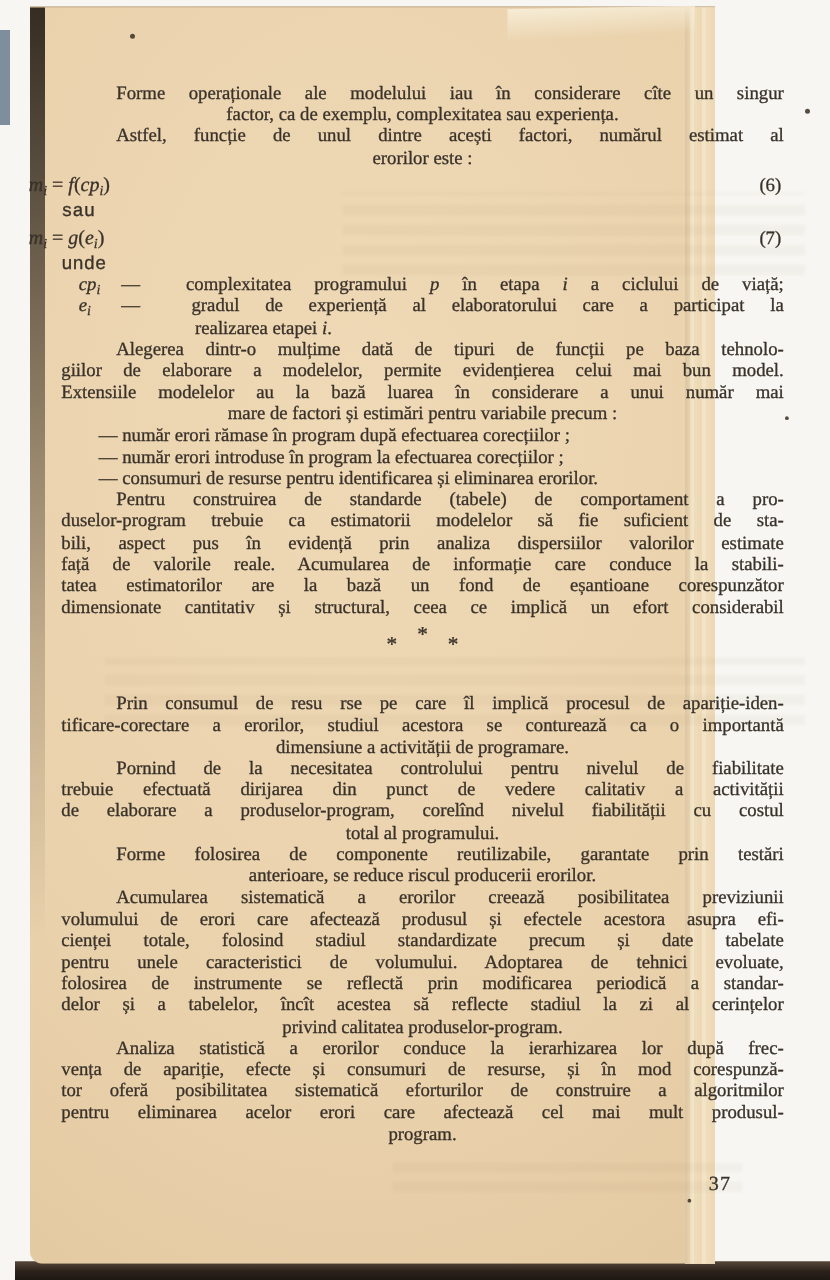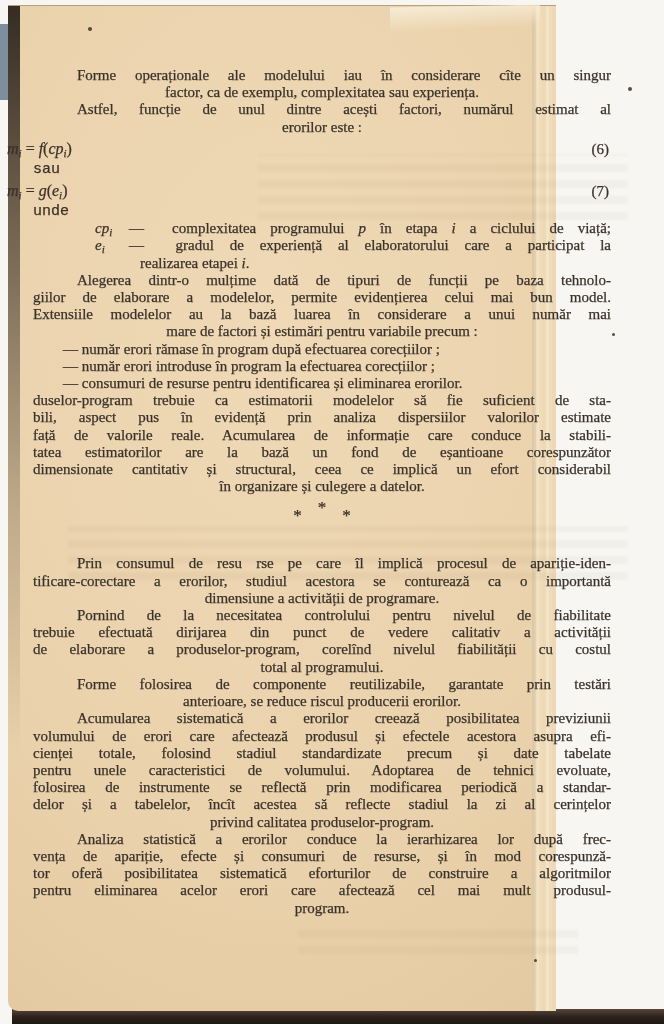--- a/index.html
+++ b/index.html
@@ -12,21 +12,21 @@
   .photo-bottom{
     position:absolute;left:12px;right:0;top:1009px;height:15px;
     background:linear-gradient(180deg,#57473a 0%,#2a211a 55%,#1f1812 100%);
   }
   .photo-left-blue{
     position:absolute;left:0;top:24px;width:8px;height:76px;
     background:linear-gradient(180deg,#93a1ae,#76markerE 0%);
     background:#7f8e9d;filter:blur(.4px);
   }
   .page{
-    position:absolute;left:8px;top:5px;width:548px;height:1005px;
+    position:absolute;left:24px;top:5px;width:548px;height:1005px;
     background:radial-gradient(130% 105% at 48% 32%, #efd9b6 0%, #e9d1ab 52%, #e0c49c 92%, #dcbf96 100%);
     border-top:1px solid rgba(110,88,60,.38);
     border-bottom-left-radius:10px;
   }
   .binding{
     position:absolute;left:0;top:0;width:12px;height:74%;
     background:linear-gradient(180deg, rgba(28,22,16,.88) 0%, rgba(44,35,25,.55) 38%, rgba(64,50,36,.25) 68%, rgba(64,50,36,0) 100%);
     filter:blur(.6px);
   }
   .stack{
@@ -58,21 +58,21 @@
     color:#3a322a;
     -webkit-text-stroke:.25px;
   }
   .line{min-height:17.2px;}
   .p1{text-indent:44px;text-align:justify;text-align-last:justify;}
   .pm{text-align:justify;text-align-last:justify;}
   .pe{text-align:center;}
   .word{text-align:left;font-family:Liberation Mono, monospace;}
   .bullet{padding-left:30px;}
   .def{padding-left:14px;text-align:justify;text-align-last:justify;}
-  .term{display:inline-block;width:34px;margin-left:48px;}
+  .term{display:inline-block;width:34px;}
   .defc{padding-left:107px;}
   .it{font-style:italic;}
   sub{font-size:11px;line-height:0;vertical-align:-3px;}
   .formula{position:relative;text-align:left;height:20px;line-height:20px;margin:3px 0 2px;font-size:16px;}
   .fbody{display:inline-block;transform:translateX(-26px);}
   .eqnum{position:absolute;right:2px;top:0;font-size:15px;font-style:normal;}
   .stars{text-align:center;margin:12px 0 28px;height:20px;font-size:17px;}
   .stars span{margin:0 8px;}
   .raise{position:relative;top:-8px;}
   .pagenum{text-align:right;padding-right:42px;margin-top:22px;font-size:16px;letter-spacing:1px;}
@@ -106,26 +106,26 @@
         <div class="line def"><span class="term"><span class="it">cp</span><sub class="it">i</sub></span><span>—&nbsp;&nbsp;complexitatea programului </span><span class="it">p</span><span> în etapa </span><span class="it">i</span><span> a ciclului de viață;</span></div>
         <div class="line def"><span class="term"><span class="it">e</span><sub class="it">i</sub></span><span>—&nbsp;&nbsp;gradul de experiență al elaboratorului care a participat la</span></div>
         <div class="line defc"><span>realizarea etapei </span><span class="it">i</span><span>.</span></div>
         <div class="line p1">Alegerea dintr-o mulțime dată de tipuri de funcții pe baza tehnolo-</div>
         <div class="line pm">giilor de elaborare a modelelor, permite evidențierea celui mai bun model.</div>
         <div class="line pm">Extensiile modelelor au la bază luarea în considerare a unui număr mai</div>
         <div class="line pe">mare de factori și estimări pentru variabile precum :</div>
         <div class="line bullet">— număr erori rămase în program după efectuarea corecțiilor ;</div>
         <div class="line bullet">— număr erori introduse în program la efectuarea corecțiilor ;</div>
         <div class="line bullet">— consumuri de resurse pentru identificarea și eliminarea erorilor.</div>
+        <div class="line p1">Pentru construirea de standarde (tabele) de comportament a pro-</div>
         <div class="line pm">duselor-program trebuie ca estimatorii modelelor să fie suficient de sta-</div>
         <div class="line pm">bili, aspect pus în evidență prin analiza dispersiilor valorilor estimate</div>
         <div class="line pm">față de valorile reale. Acumularea de informație care conduce la stabili-</div>
         <div class="line pm">tatea estimatorilor are la bază un fond de eșantioane corespunzător</div>
         <div class="line pm">dimensionate cantitativ și structural, ceea ce implică un efort considerabil</div>
-        <div class="line pe">în organizare și culegere a datelor.</div>
         <div class="line stars"><span>*</span><span class="raise">*</span><span>*</span></div>
         <div class="line p1">Prin consumul de resu rse pe care îl implică procesul de apariție-iden-</div>
         <div class="line pm">tificare-corectare a erorilor, studiul acestora se conturează ca o importantă</div>
         <div class="line pe">dimensiune a activității de programare.</div>
         <div class="line p1">Pornind de la necesitatea controlului pentru nivelul de fiabilitate</div>
         <div class="line pm">trebuie efectuată dirijarea din punct de vedere calitativ a activității</div>
         <div class="line pm">de elaborare a produselor-program, corelînd nivelul fiabilității cu costul</div>
         <div class="line pe">total al programului.</div>
         <div class="line p1">Forme folosirea de componente reutilizabile, garantate prin testări</div>
         <div class="line pe">anterioare, se reduce riscul producerii erorilor.</div>
@@ -134,15 +134,16 @@
         <div class="line pm">cienței totale, folosind stadiul standardizate precum și date tabelate</div>
         <div class="line pm">pentru unele caracteristici de volumului. Adoptarea de tehnici evoluate,</div>
         <div class="line pm">folosirea de instrumente se reflectă prin modificarea periodică a standar-</div>
         <div class="line pm">delor și a tabelelor, încît acestea să reflecte stadiul la zi al cerințelor</div>
         <div class="line pe">privind calitatea produselor-program.</div>
         <div class="line p1">Analiza statistică a erorilor conduce la ierarhizarea lor după frec-</div>
         <div class="line pm">vența de apariție, efecte și consumuri de resurse, și în mod corespunză-</div>
         <div class="line pm">tor oferă posibilitatea sistematică eforturilor de construire a algoritmilor</div>
         <div class="line pm">pentru eliminarea acelor erori care afectează cel mai mult produsul-</div>
         <div class="line pe">program.</div>
+        <div class="line pagenum">37</div>
       </div>
   </div>
 </div>
 
 </body></html>

